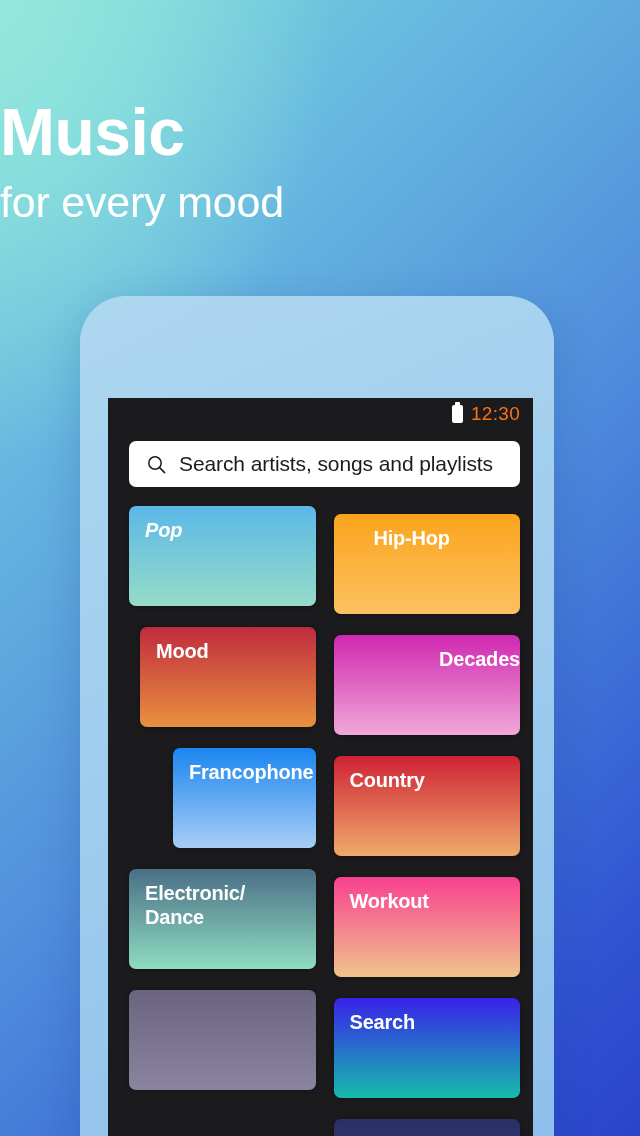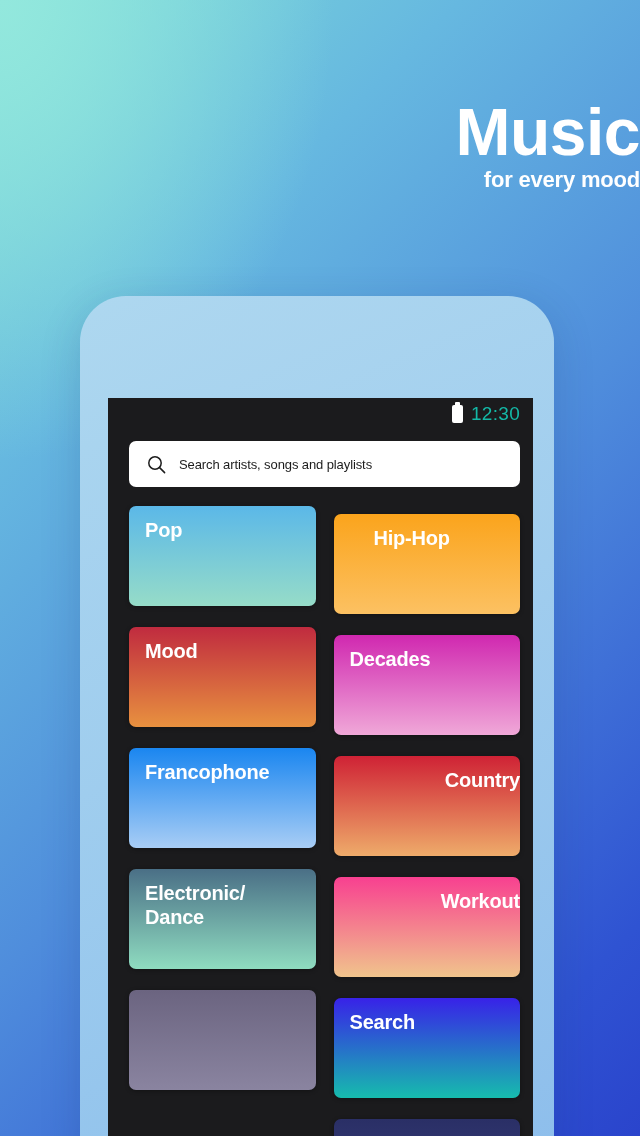--- a/index.html
+++ b/index.html
@@ -15,35 +15,35 @@
     width:640px; height:1136px;
     background:
       radial-gradient(ellipse 90% 70% at 0% 0%, #93e8dd 0%, rgba(147,232,221,0) 58%),
       linear-gradient(135deg, #7fdcd8 0%, #66b8e0 26%, #4f8ddc 55%, #2f53d2 88%, #2a44cc 100%);
     overflow:hidden;
   }
 
   
   .headline-wrap {
     position:absolute; top:0; left:0; width:640px;
-    text-align:right;
+    text-align:left;
     padding-top:98px;
   }
   .headline {
     font-size:66px;
     font-weight:bold;
     color:#ffffff;
     letter-spacing:-0.5px;
     line-height:1.05;
   }
   .subhead {
-    font-size:22px;
-    font-weight:bold;
+    font-size:43px;
+    font-weight:normal;
     color:#ffffff;
-    margin-top:0;
+    margin-top:11px;
     letter-spacing:-0.2px;
   }
 
   
   .phone-frame {
     position:absolute;
     left:80px; top:296px;
     width:474px; height:860px;
     background:linear-gradient(160deg, rgba(176,216,240,0.96) 0%, rgba(150,200,238,0.92) 100%);
     border-radius:46px 46px 0 0;
@@ -74,40 +74,40 @@
   }
   .battery::before {
     content:"";
     position:absolute;
     top:-3px; left:3px;
     width:5px; height:3px;
     background:#ffffff;
     border-radius:1px 1px 0 0;
   }
   .clock {
-    color:#14b8a6;
+    color:#f97316;
     font-size:19px;
     letter-spacing:0.3px;
     text-align:right;
   }
 
   
   .search-bar {
     margin:11px 13px 0 21px;
     height:46px;
     background:#ffffff;
     border-radius:7px;
     display:flex;
     align-items:center;
     padding-left:18px;
     gap:13px;
   }
   .search-icon { flex:0 0 auto; display:block; }
   .search-text {
-    font-size:13px;
+    font-size:21px;
     color:#1c1c1c;
     letter-spacing:-0.1px;
   }
 
   
   .grid {
     margin-top:19px;
     padding:0 13px 0 21px;
     display:grid;
     grid-template-columns:1fr 1fr;
@@ -154,48 +154,48 @@
     <div class="search-bar">
       <svg class="search-icon" width="19" height="19" viewBox="0 0 19 19">
         <circle cx="8" cy="8" r="6.2" fill="none" stroke="#1c1c1c" stroke-width="1.5"></circle>
         <line x1="12.6" y1="12.6" x2="17.6" y2="17.6" stroke="#1c1c1c" stroke-width="1.5" stroke-linecap="round"></line>
       </svg>
       <span class="search-text">Search artists, songs and playlists</span>
     </div>
 
     <div class="grid">
       <div class="col col-left">
-          <div class="tile" style="background: linear-gradient(rgb(91, 184, 232), rgb(150, 220, 200));">
+          <div class="tile" style="background: linear-gradient(rgb(91, 184, 232), rgb(150, 220, 200)); font-style: italic;">
             <div class="tile-label">Pop</div>
           </div>
-          <div class="tile" style="background: linear-gradient(rgb(192, 43, 63), rgb(232, 145, 63));">
+          <div class="tile" style="background: linear-gradient(rgb(192, 43, 63), rgb(232, 145, 63)); margin-left: 11px;">
             <div class="tile-label">Mood</div>
           </div>
-          <div class="tile" style="background: linear-gradient(rgb(26, 134, 240), rgb(168, 205, 245));">
+          <div class="tile" style="background: linear-gradient(rgb(26, 134, 240), rgb(168, 205, 245)); margin-left: 44px;">
             <div class="tile-label">Francophone</div>
           </div>
           <div class="tile" style="background: linear-gradient(rgb(74, 111, 134), rgb(143, 220, 192));">
             <div class="tile-label">Electronic/
 Dance</div>
           </div>
           <div class="tile" style="background: linear-gradient(rgb(107, 100, 128), rgb(138, 132, 160));">
             <div class="tile-label"></div>
           </div>
         </div>
       <div class="col col-right">
           <div class="tile" style="background: linear-gradient(rgb(251, 164, 28), rgb(252, 193, 98)); padding-left: 40px;">
             <div class="tile-label">Hip-Hop</div>
           </div>
-          <div class="tile" style="background: linear-gradient(rgb(208, 40, 176), rgb(240, 168, 216));">
+          <div class="tile" style="background: linear-gradient(rgb(208, 40, 176), rgb(240, 168, 216)); text-align: right;">
             <div class="tile-label">Decades</div>
           </div>
-          <div class="tile" style="background: linear-gradient(rgb(207, 34, 53), rgb(238, 171, 106)); text-align: right;">
+          <div class="tile" style="background: linear-gradient(rgb(207, 34, 53), rgb(238, 171, 106));">
             <div class="tile-label">Country</div>
           </div>
-          <div class="tile" style="background: linear-gradient(rgb(248, 64, 144), rgb(240, 196, 140)); text-align: right;">
+          <div class="tile" style="background: linear-gradient(rgb(248, 64, 144), rgb(240, 196, 140));">
             <div class="tile-label">Workout</div>
           </div>
           <div class="tile" style="background: linear-gradient(rgb(56, 34, 232), rgb(22, 188, 173));">
             <div class="tile-label">Search</div>
           </div>
           <div class="tile" style="background: linear-gradient(rgb(42, 47, 102), rgb(60, 66, 128));">
             <div class="tile-label"></div>
           </div>
         </div>
     </div>

